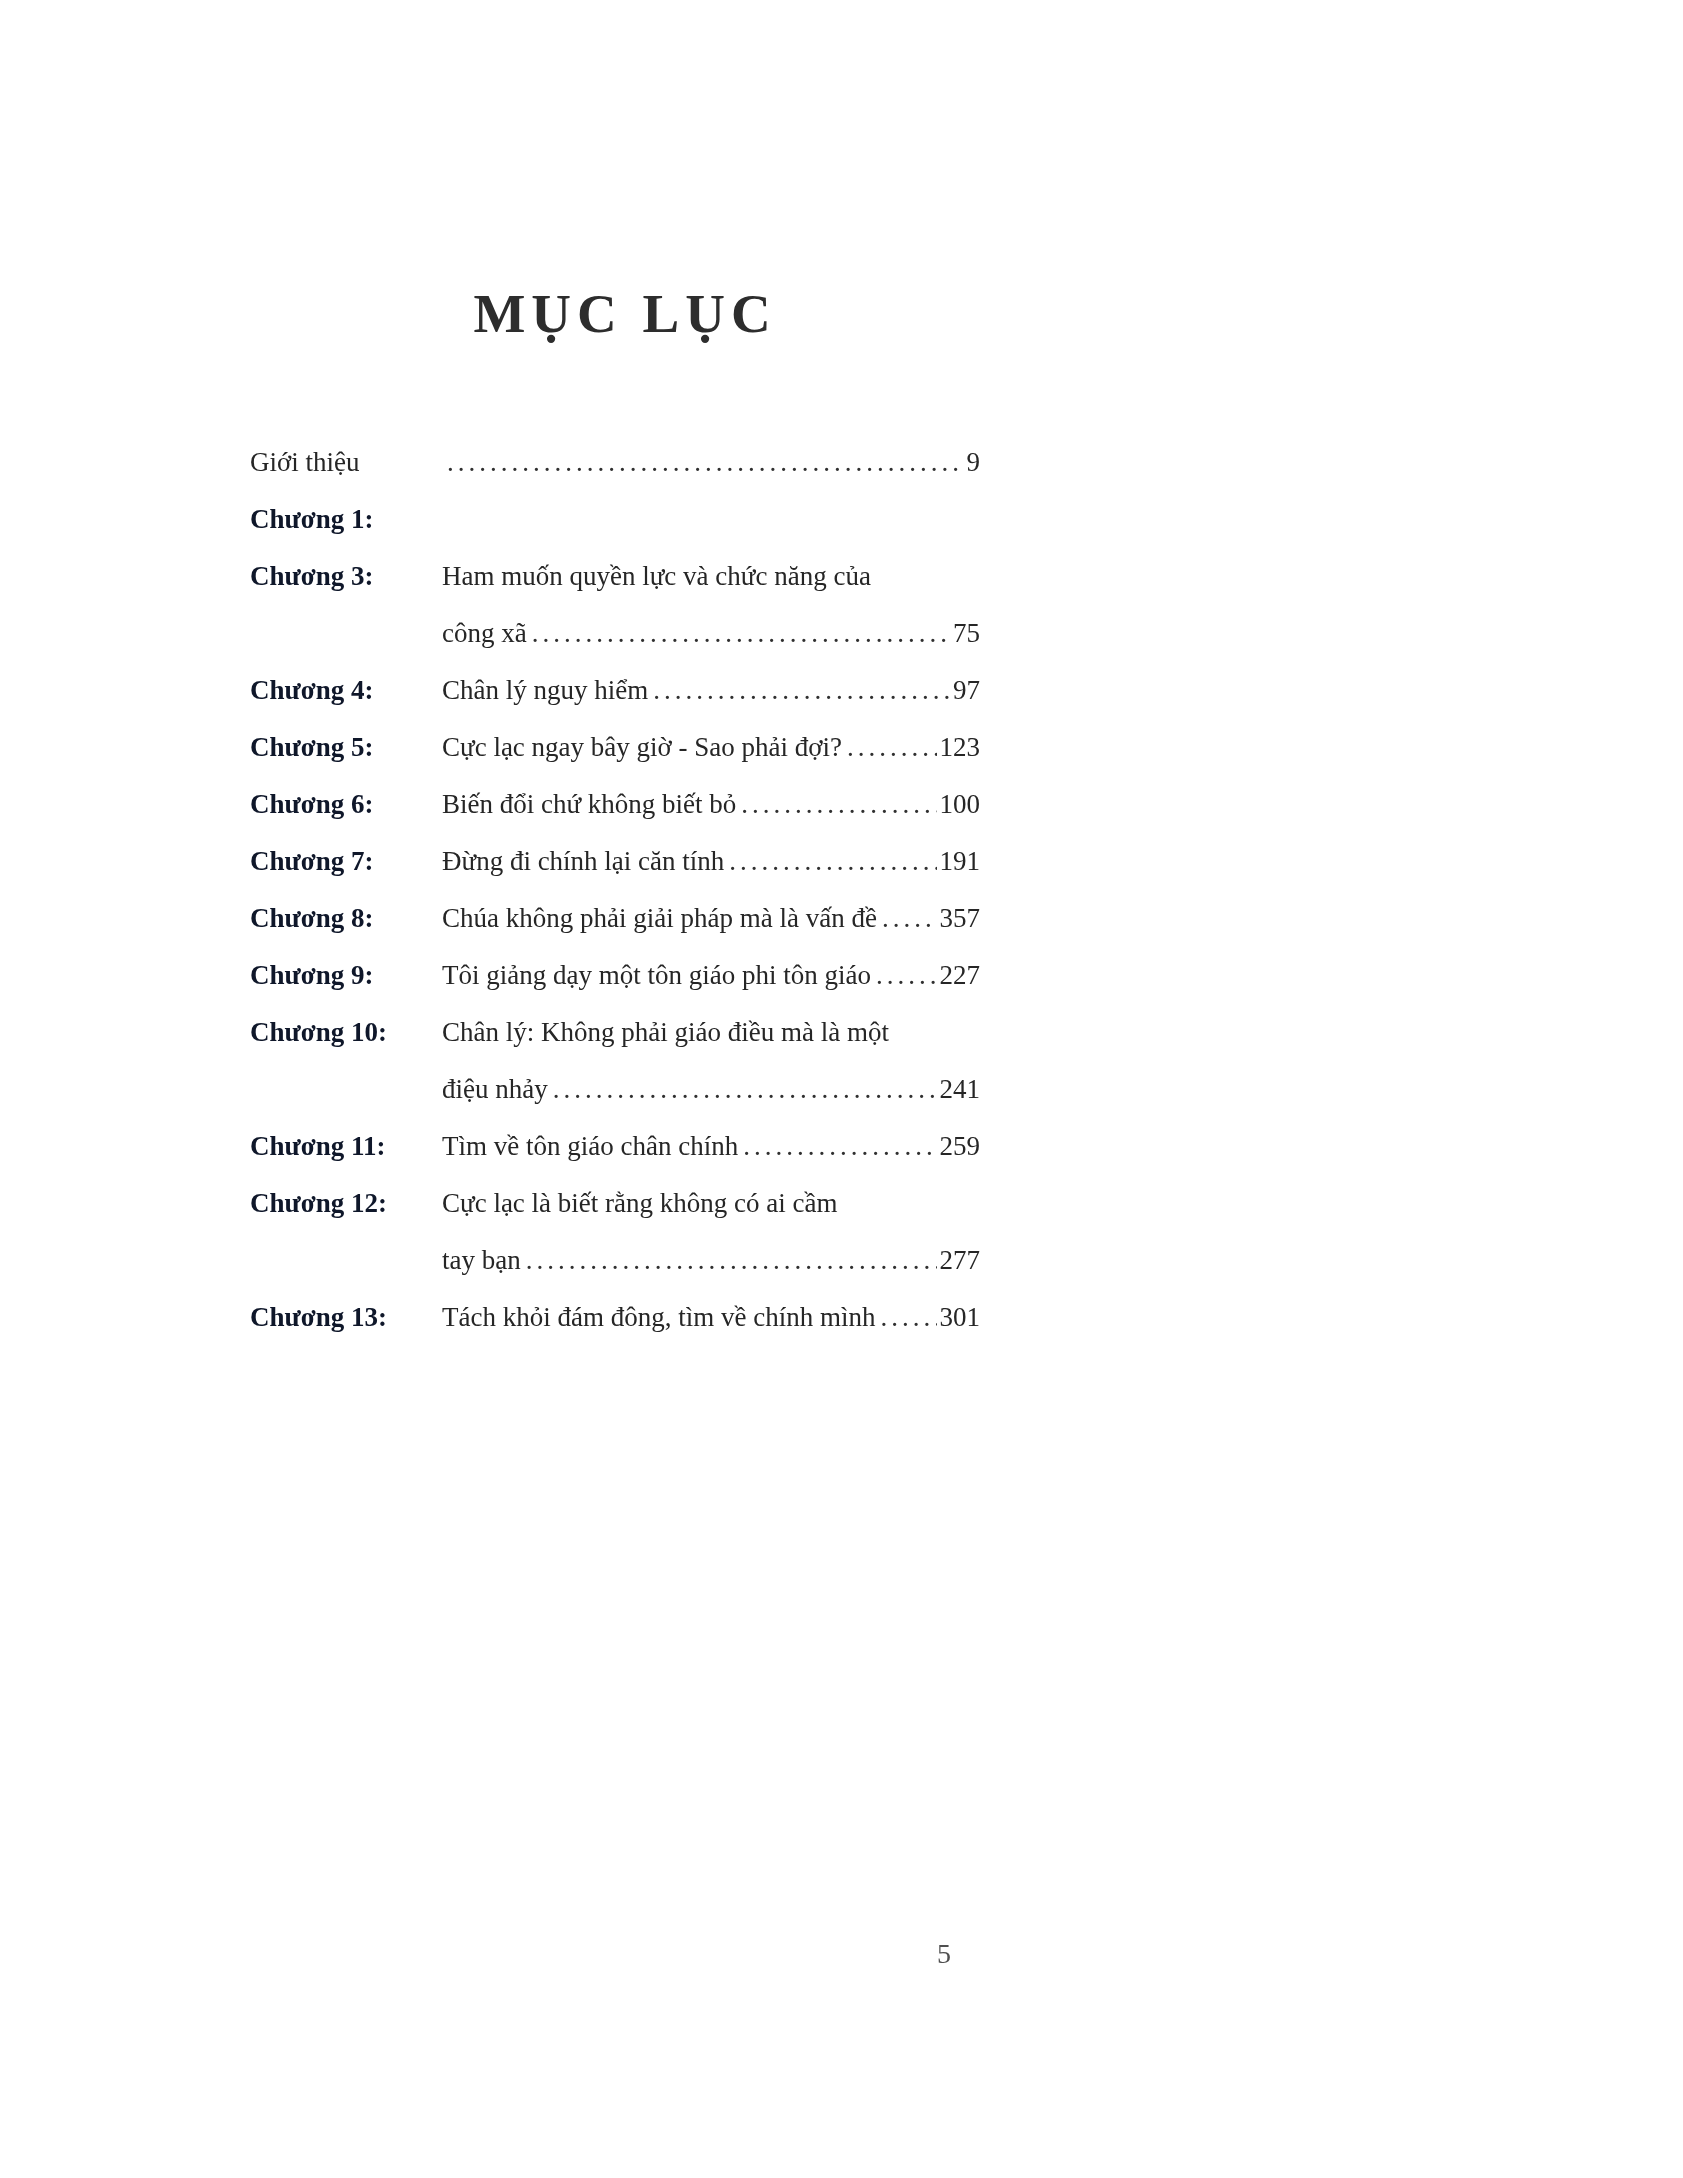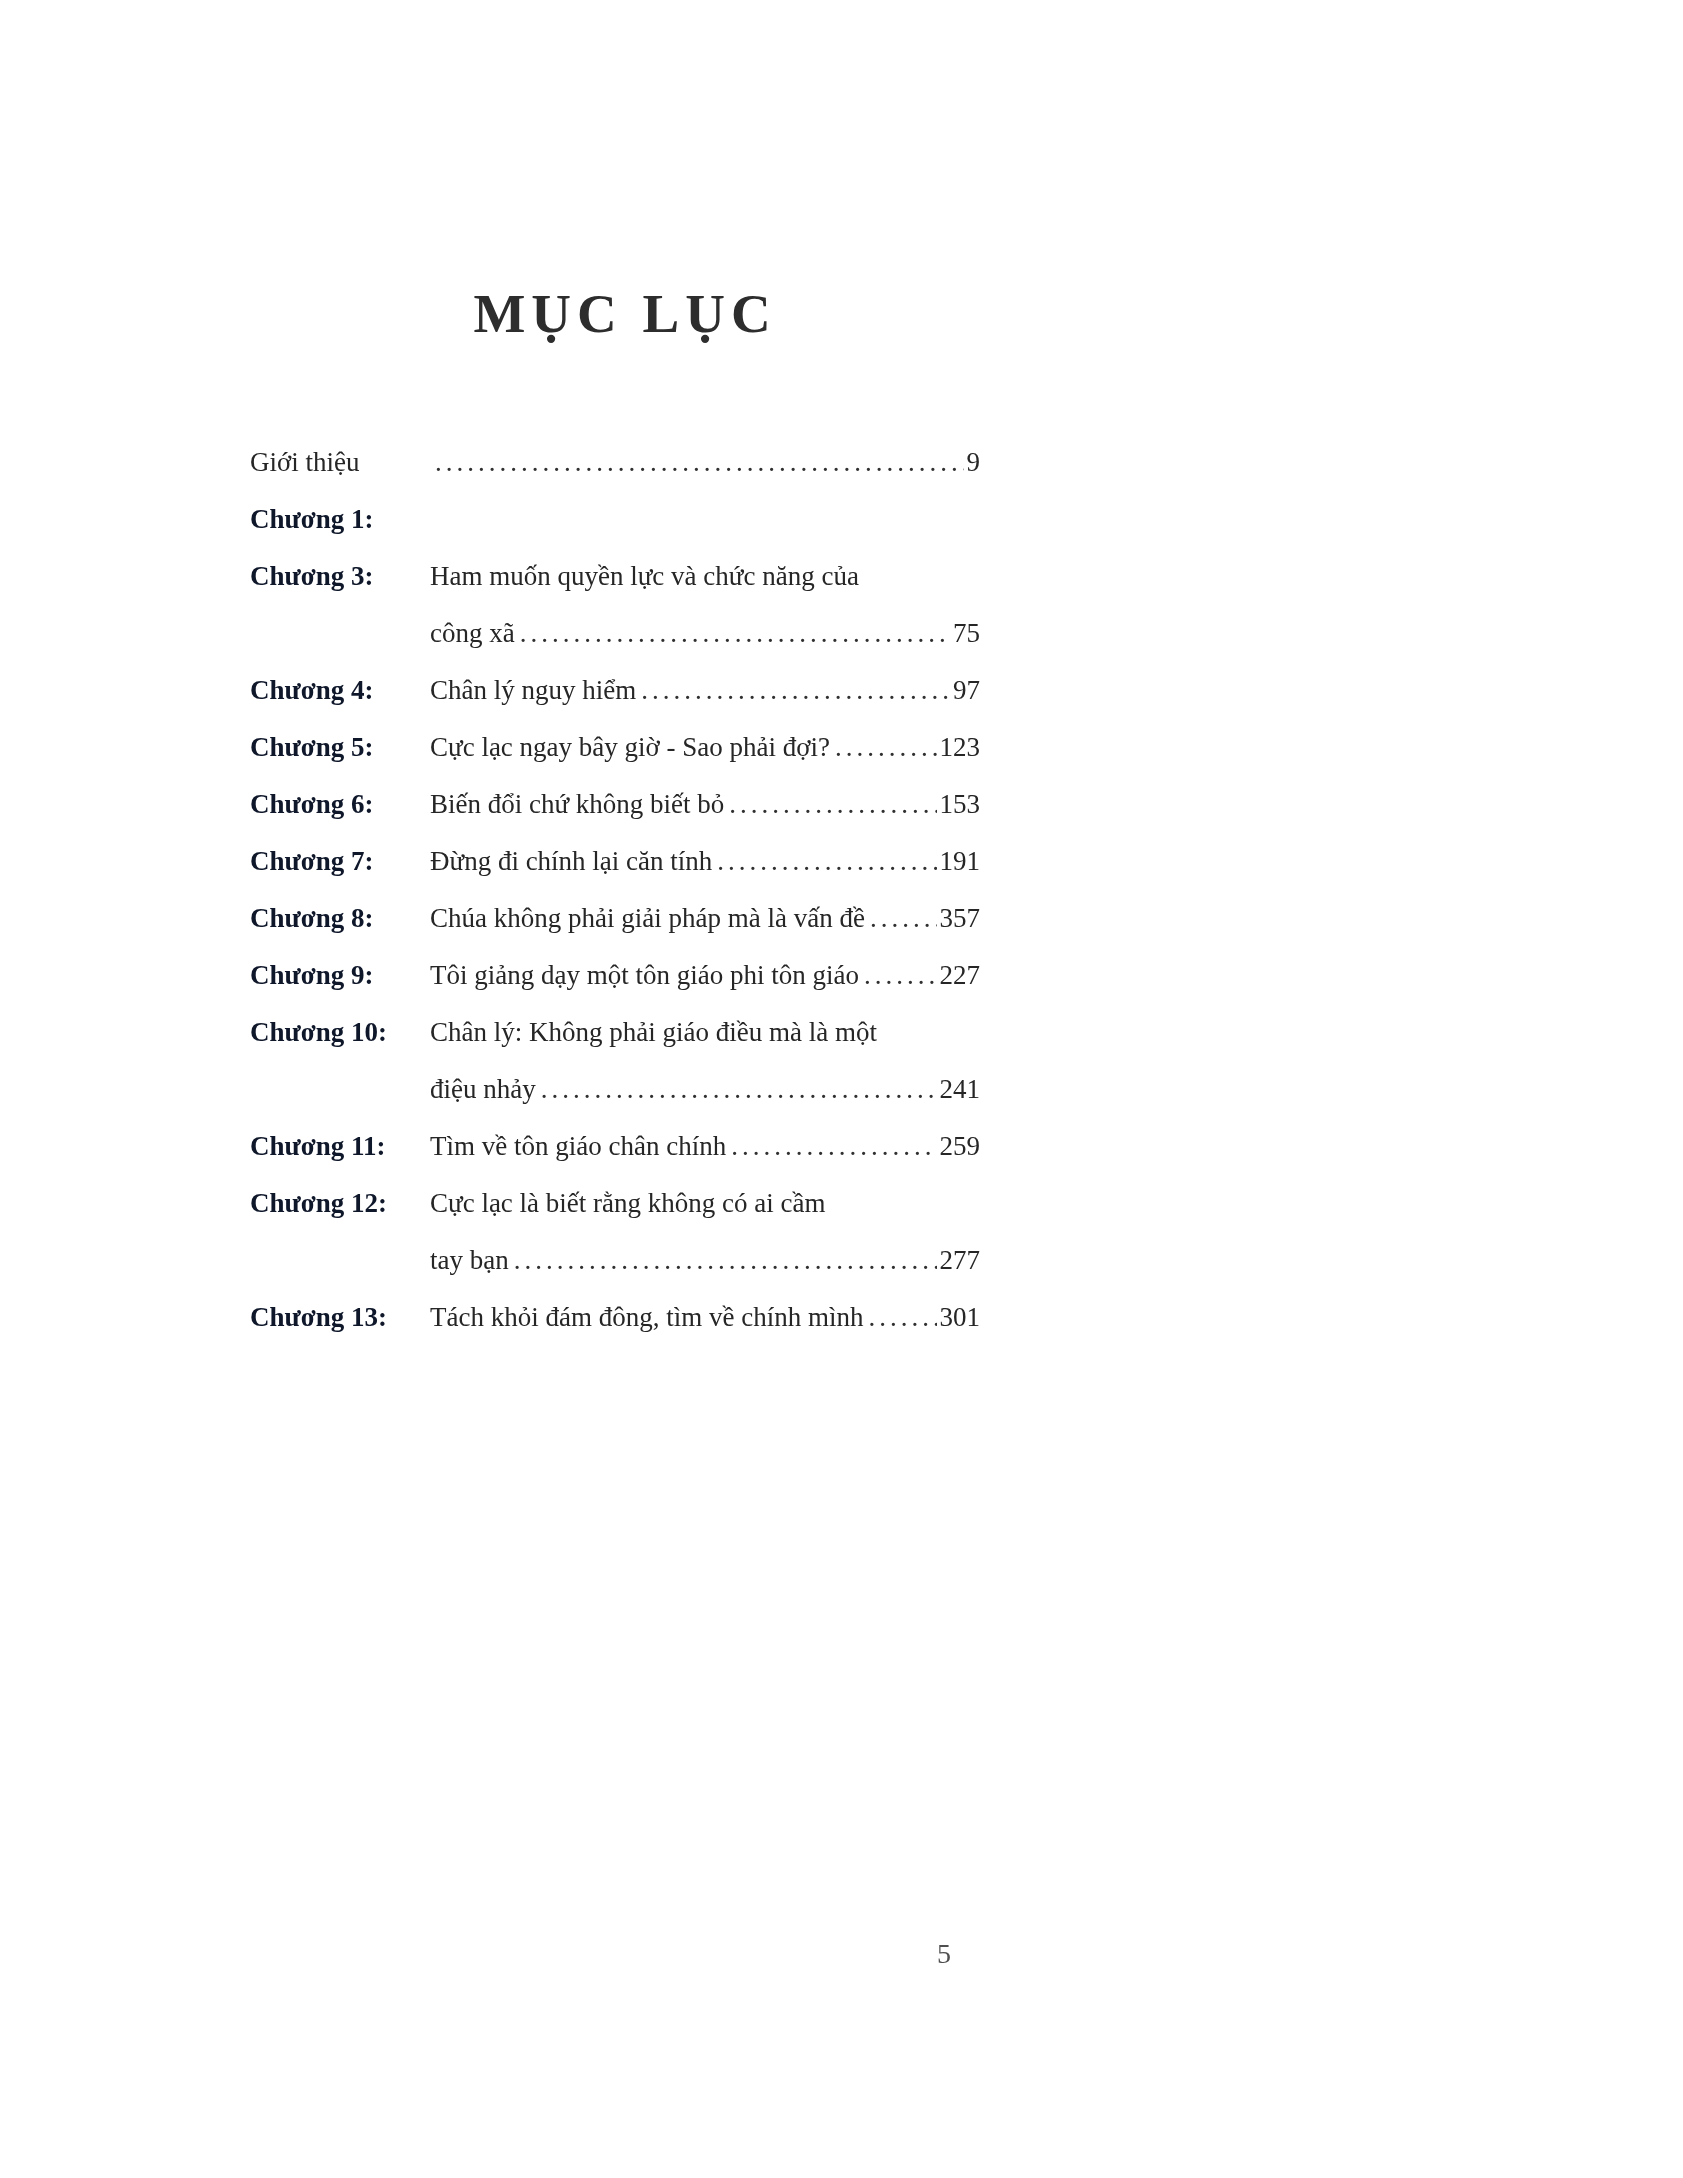--- a/index.html
+++ b/index.html
@@ -31,20 +31,21 @@
     position: absolute;
     left: 250px;
     top: 434px;
     width: 730px;
     font-size: 27px;
     color: #262626;
   }
   .toc-row {
     display: flex;
     align-items: flex-start;
+    gap: 12px;
   }
   .toc-label {
     flex: 0 0 180px;
     width: 180px;
     font-weight: bold;
     line-height: 57px;
     color: #0f172a;
     white-space: nowrap;
   }
   .toc-label.regular { font-weight: normal; color: #262626; }
@@ -138,21 +139,21 @@
           </div>
         </div>
   </div>
 
   <div class="toc-row">
     <div class="toc-label">Chương 6:</div>
     <div class="toc-entry">
           <div class="toc-line">
             <span class="title-text">Biến đổi chứ không biết bỏ</span>
             <span class="dot-leader"></span>
-            <span class="page-num">153</span>
+            <span class="page-num">100</span>
           </div>
         </div>
   </div>
 
   <div class="toc-row">
     <div class="toc-label">Chương 7:</div>
     <div class="toc-entry">
           <div class="toc-line">
             <span class="title-text">Đừng đi chính lại căn tính</span>
             <span class="dot-leader"></span>

